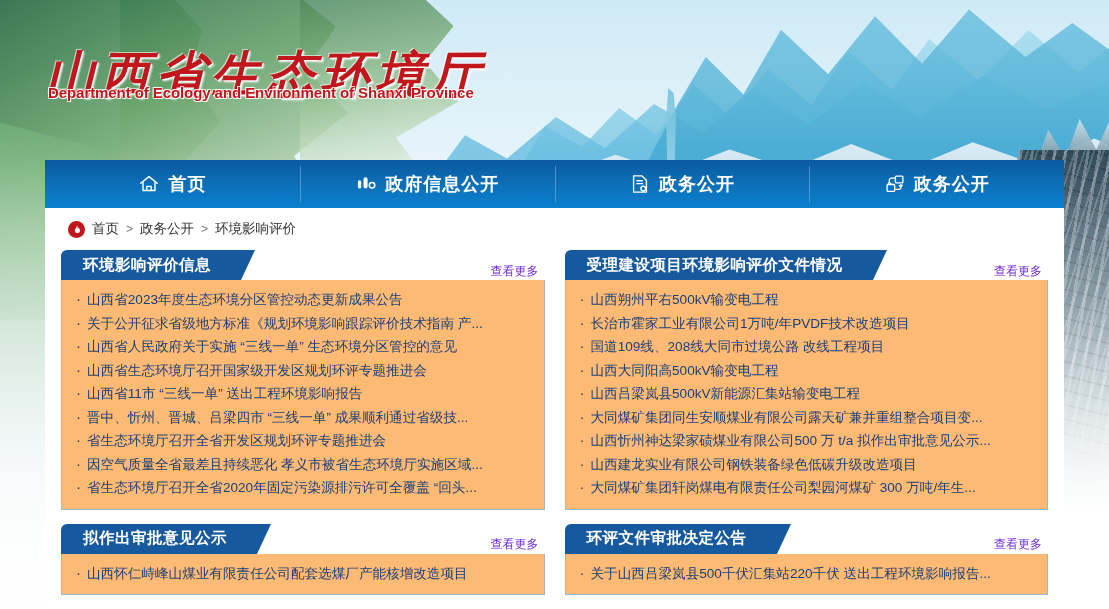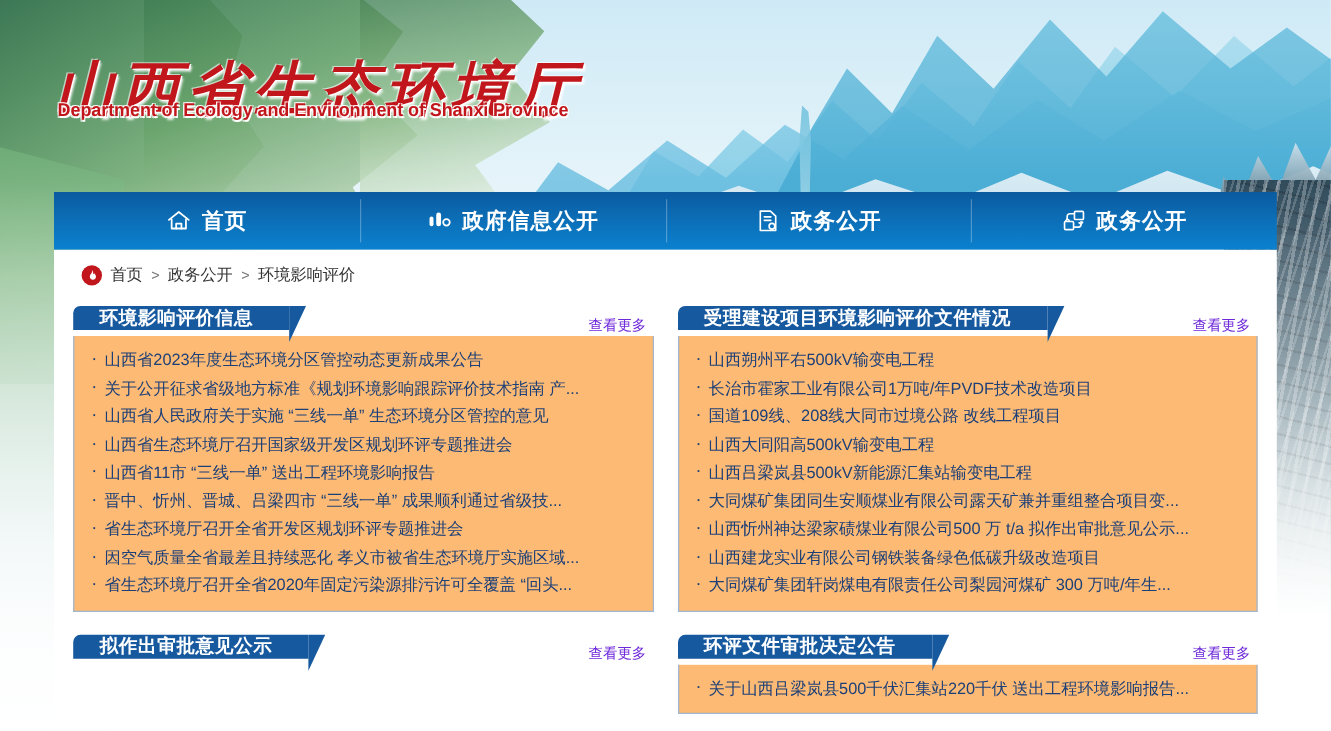--- a/index.html
+++ b/index.html
@@ -180,21 +180,21 @@
   
   #panels {
     display:grid; grid-template-columns:1fr 1fr; gap:0 20px;
     padding:0 2px;
   }
   .panel { margin-bottom:14px; }
   .panel-head {
     position:relative; height:30px; display:flex; align-items:center;
   }
   .tab {
-    height:20px; background:#17599f; color:#fff;
+    height:30px; background:#17599f; color:#fff;
     font-size:15.5px; font-weight:bold; letter-spacing:.5px;
     display:flex; align-items:center; padding:0 30px 0 22px;
     border-radius:6px 0 0 0;
     position:relative;
   }
   .tab:after {
     content:""; position:absolute; right:-14px; top:0;
     width:0; height:0;
     border-style:solid; border-width:30px 14px 0 0;
     border-color:#17599f transparent transparent transparent;
@@ -350,20 +350,25 @@
           <li>大同煤矿集团轩岗煤电有限责任公司梨园河煤矿 300 万吨/年生...</li>
         </ul>
       </div>
     </div>
 
     <div class="panel">
       <div class="panel-head">
         <div class="tab">拟作出审批意见公示</div>
         <div class="more">查看更多</div>
       </div>
+      <div class="panel-body short">
+        <ul class="news">
+          <li>山西怀仁峙峰山煤业有限责任公司配套选煤厂产能核增改造项目</li>
+        </ul>
+      </div>
     </div>
 
     <div class="panel">
       <div class="panel-head">
         <div class="tab">环评文件审批决定公告</div>
         <div class="more">查看更多</div>
       </div>
       <div class="panel-body short">
         <ul class="news">
           <li>关于山西吕梁岚县500千伏汇集站220千伏 送出工程环境影响报告...</li>

